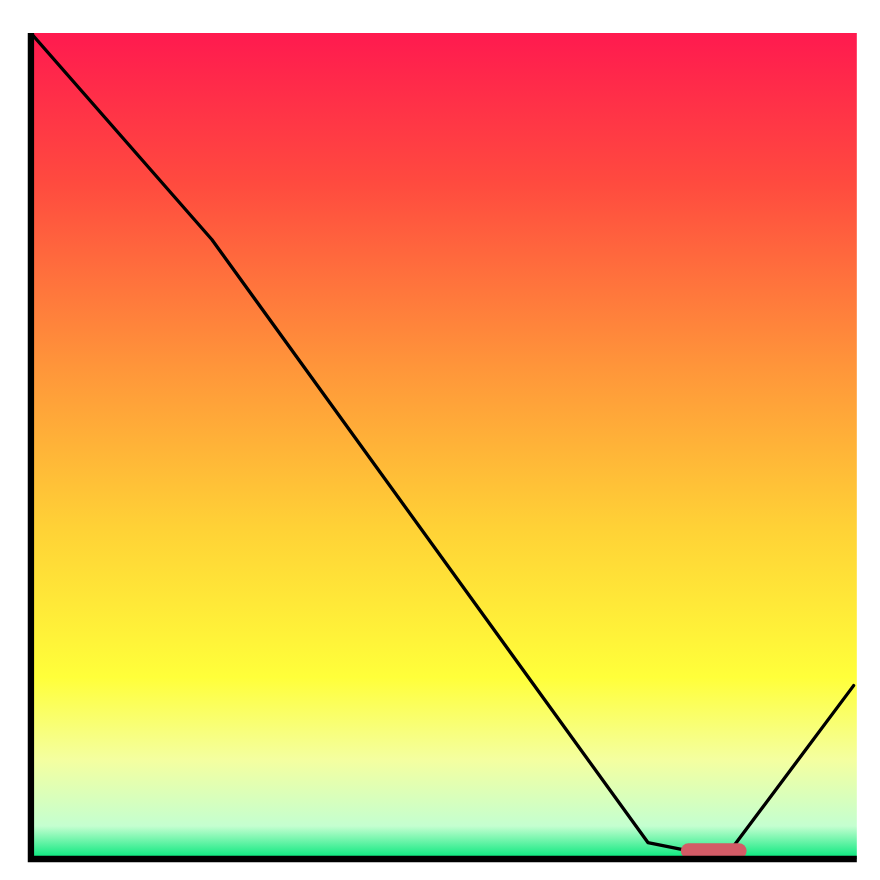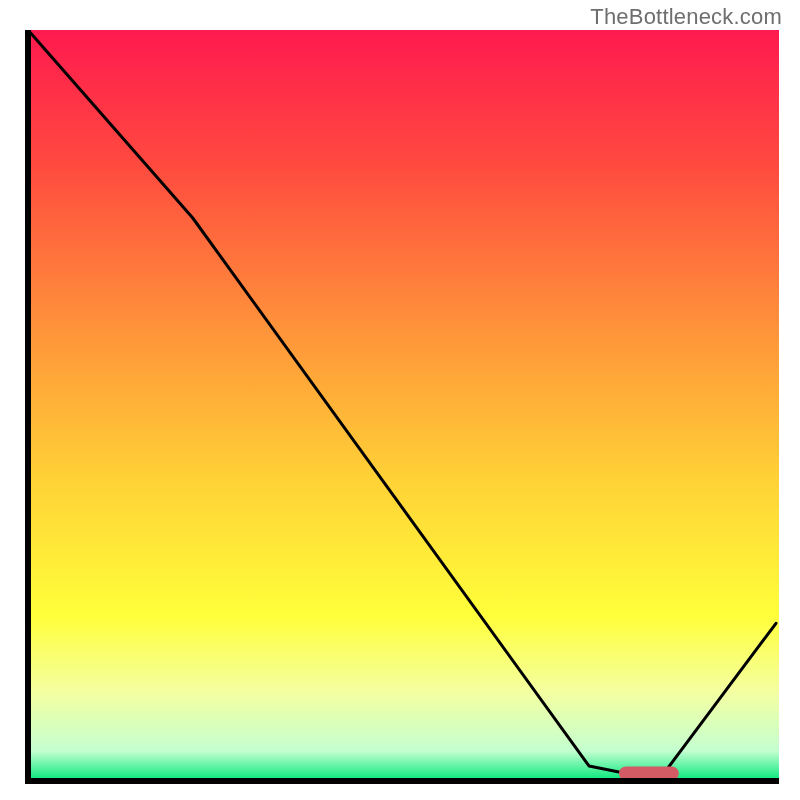--- a/index.html
+++ b/index.html
@@ -33,21 +33,20 @@
     height: 754px;
   }
   svg {
     display: block;
   }
 </style>
 </head>
 <body>
 
 <div class="container">
-  <div class="watermark">TheBottleneck.com</div>
 
   <div class="plot">
     <svg id="chart-svg" width="754" height="754" viewBox="0 0 754 754" preserveAspectRatio="none">
       <defs>
         <linearGradient id="bg-grad" x1="0" y1="0" x2="0" y2="1">
             <stop offset="0%" stop-color="#ff1a4f"></stop>
             <stop offset="18%" stop-color="#ff4a3f"></stop>
             <stop offset="40%" stop-color="#ff943a"></stop>
             <stop offset="60%" stop-color="#ffd236"></stop>
             <stop offset="78%" stop-color="#ffff3a"></stop>

